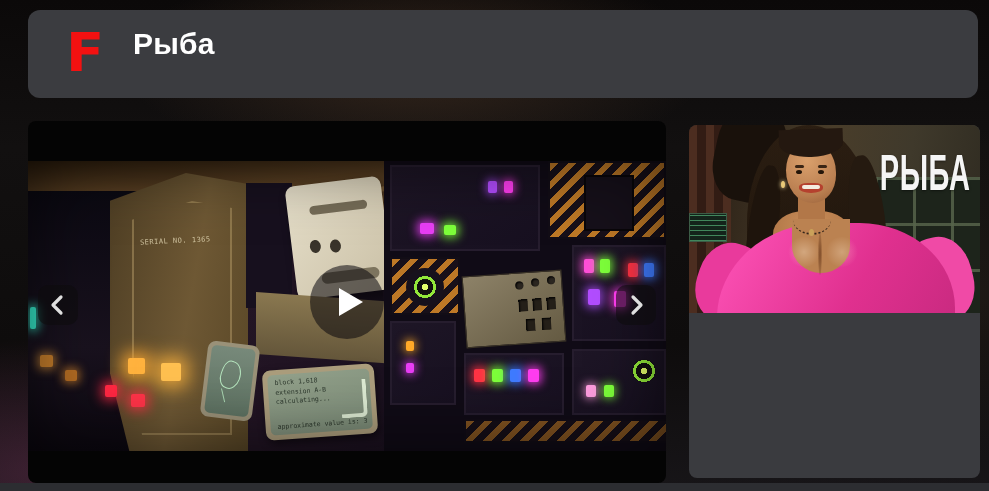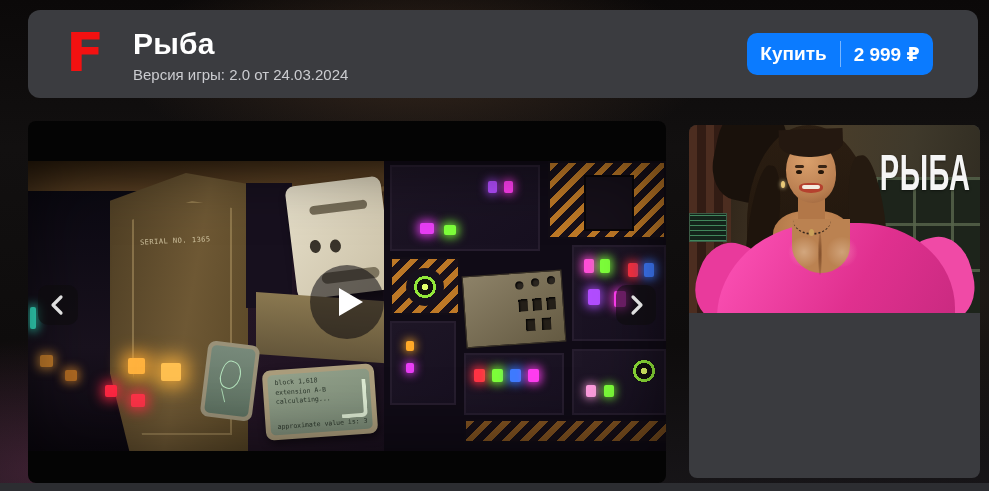--- a/index.html
+++ b/index.html
@@ -141,26 +141,20 @@
 </style>
 </head>
 <body>
 
 <div class="page">
   <div class="bg-blur"></div>
 
   <header class="header">
     <div class="logo-f">F</div>
     <div class="h-title">Рыба</div>
-    <div class="h-version">Версия игры: 2.0 от 24.03.2024</div>
-    <button class="buy-btn">
-      <span>Купить</span>
-      <span class="buy-div"></span>
-      <span>2 999 ₽</span>
-    </button>
   </header>
 
   <div class="player">
     <div class="shot">
       <div class="ceiling"></div>
       <div class="beam"></div>
 
       <div class="opening"></div>
       <div class="doorframe"></div>
       <div class="doorinner"></div>

